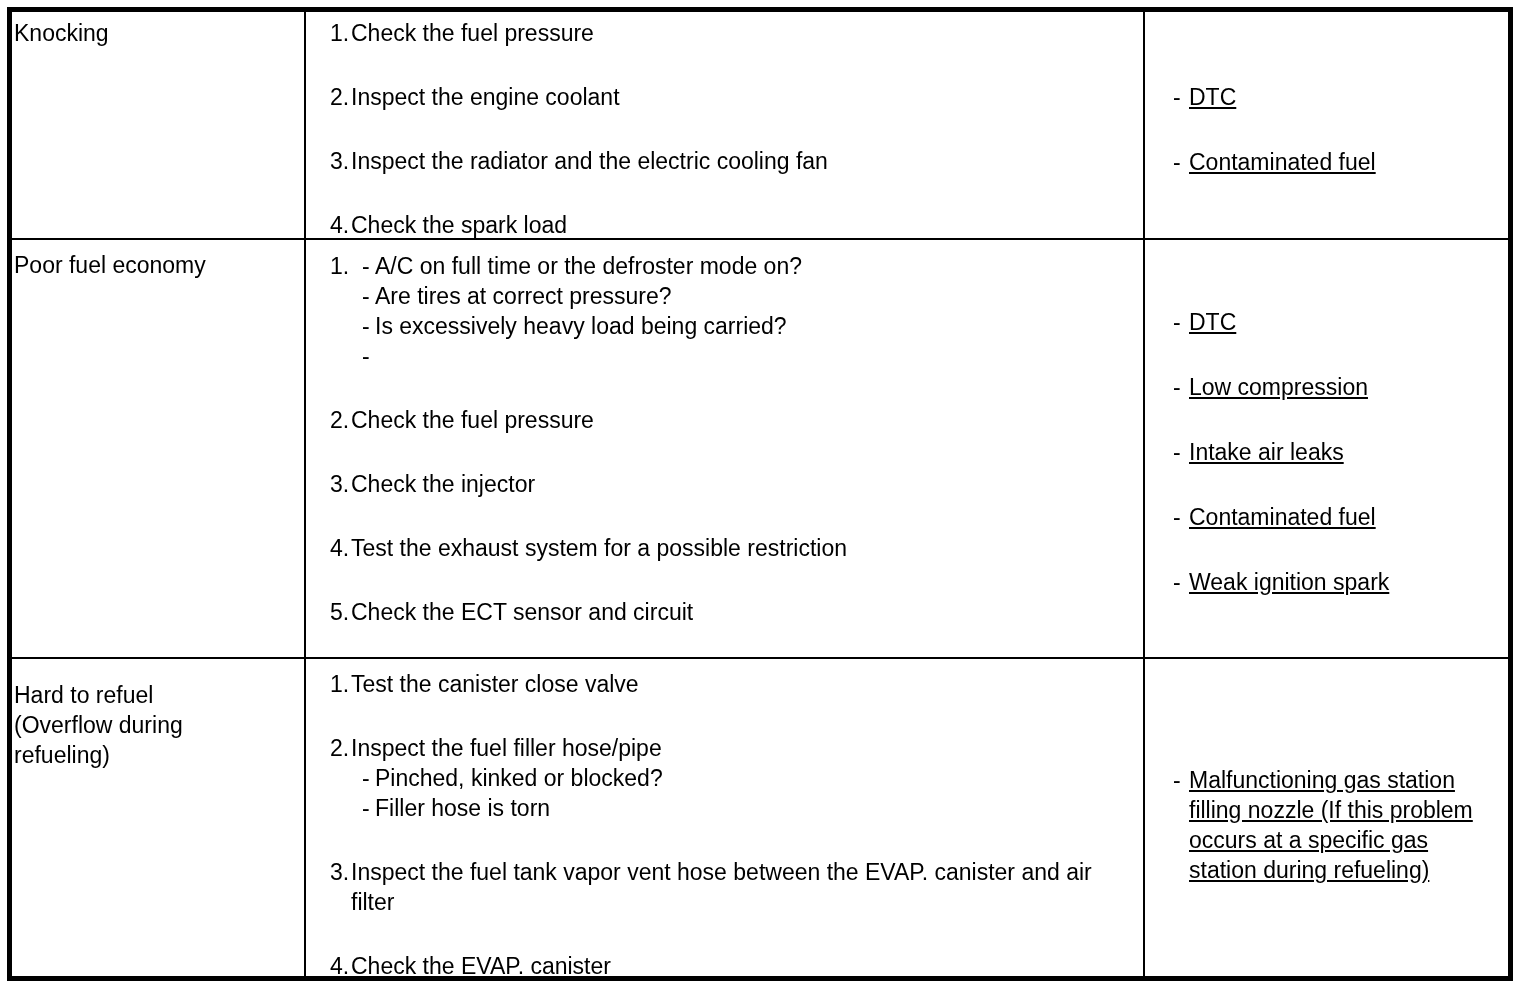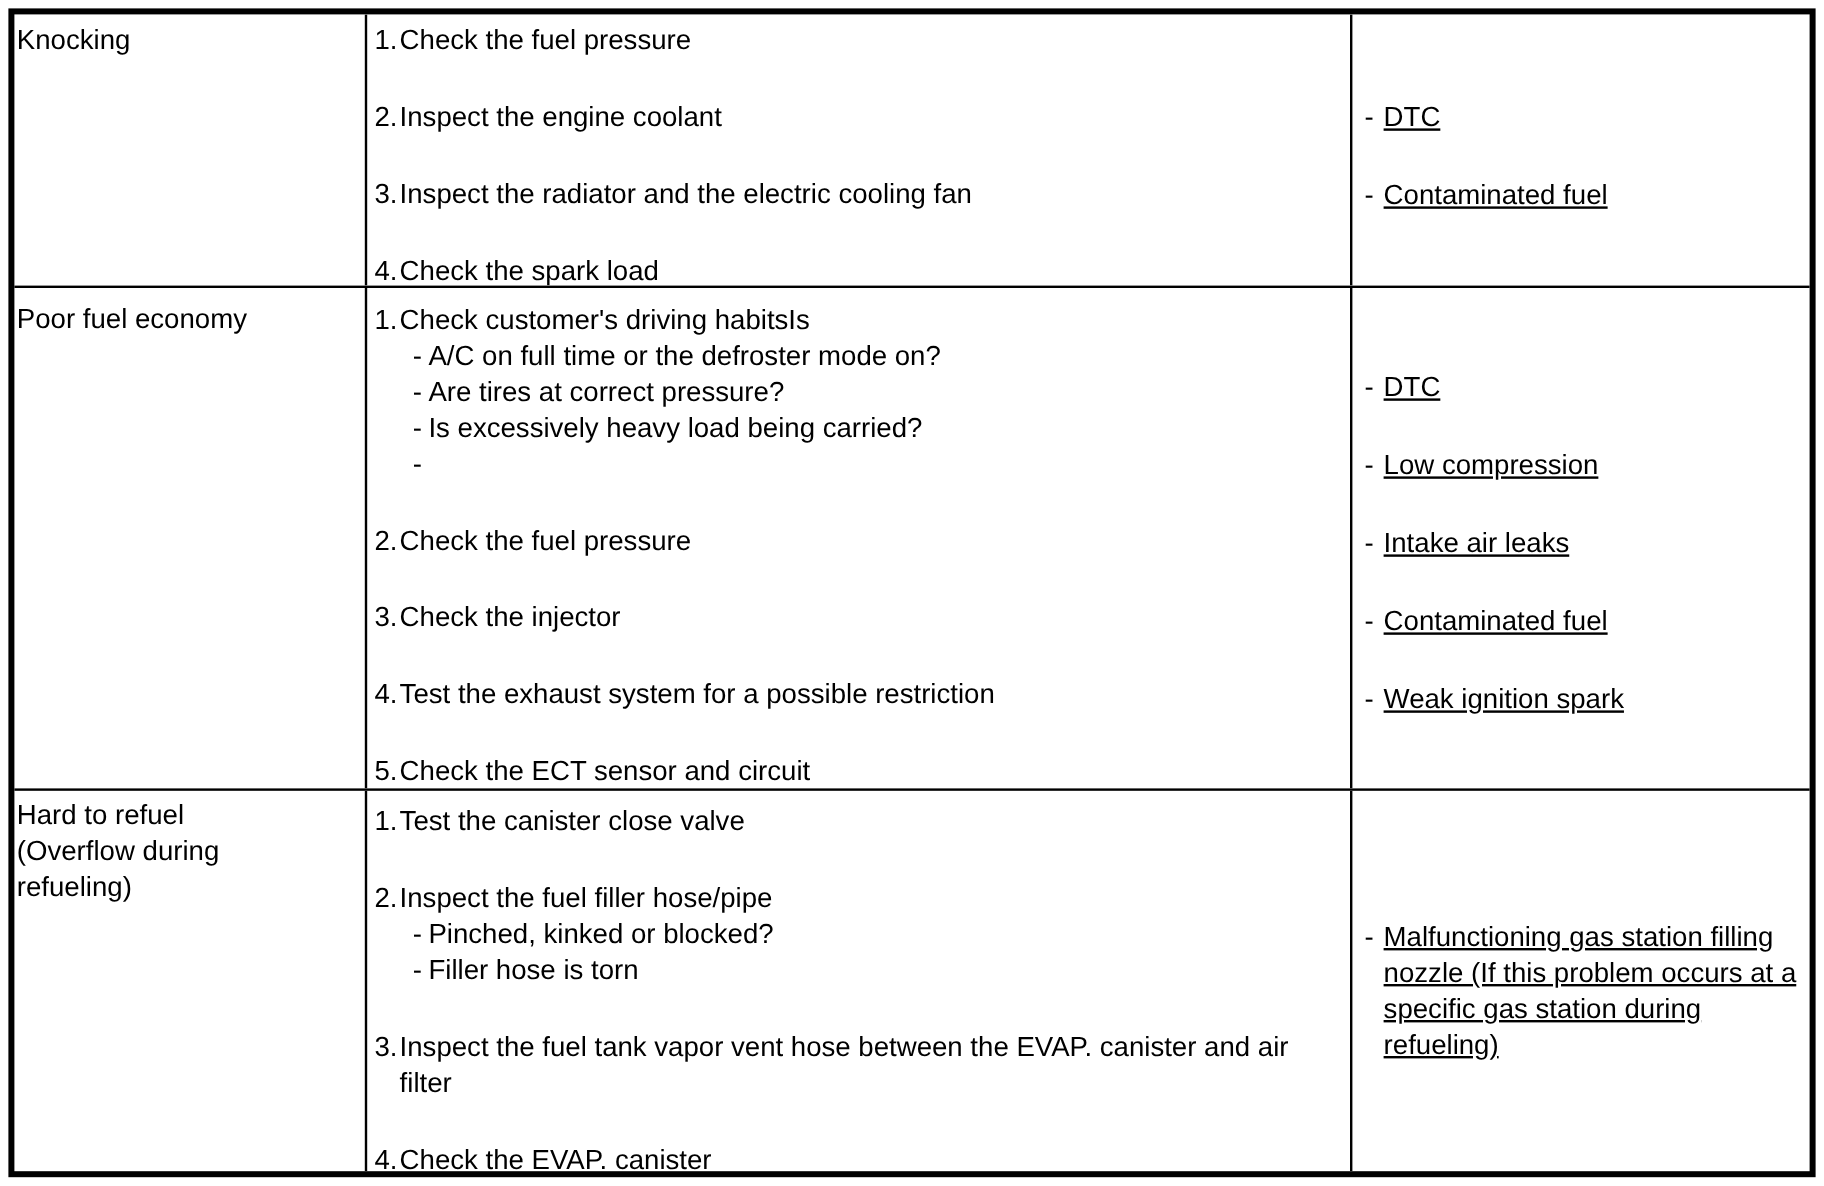--- a/index.html
+++ b/index.html
@@ -27,33 +27,34 @@
     border: 5px solid #000000;
     display: grid;
     grid-template-rows: 228px 419px auto;
     background: #ffffff;
   }
   .row {
     display: grid;
     grid-template-columns: 294px 821px 1fr;
     border-bottom: 2px solid #000000;
     overflow: hidden;
+    gap: 18px;
   }
   .row:last-child { border-bottom: none; }
   .cell {
     box-sizing: border-box;
     border-right: 2px solid #000000;
     overflow: hidden;
   }
   .cell:last-child { border-right: none; }
 
   
   .sym { padding: 6px 6px 0 2px; }
   .r1 .sym { padding-top: 10px; }
-  .r2 .sym { padding-top: 5px; }
+  .r2 .sym { padding-top: 21px; }
   .sym-text { white-space: pre-line; }
 
   
   .stp { padding: 6px 0 0 6px; }
   .r1 .stp { padding-top: 11px; }
   .r2 .stp { padding-top: 10px; }
   .step { display: flex; margin-bottom: 34px; }
   .step:last-child { margin-bottom: 0; }
   .step-num { width: 21px; flex: none; }
   .step-body { flex: 1; padding-right: 4px; }
@@ -109,21 +110,20 @@
   </div>
 
   <div class="row r1">
     <div class="cell sym">
       <div class="sym-text">Poor fuel economy</div>
     </div>
     <div class="cell stp">
       <div class="step">
         <span class="step-num">1.</span>
         <span class="step-body">
-          <span>Check customer's driving habitsIs</span>
           <span class="sub">
             <span class="dash">-</span>
             <span>A/C on full time or the defroster mode on?</span>
           </span>
           <span class="sub">
             <span class="dash">-</span>
             <span>Are tires at correct pressure?</span>
           </span>
           <span class="sub">
             <span class="dash">-</span>

